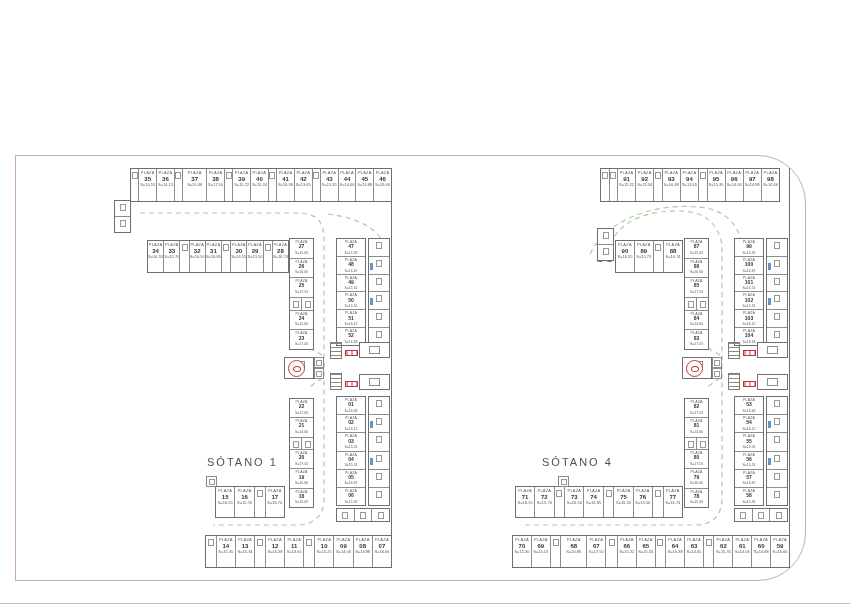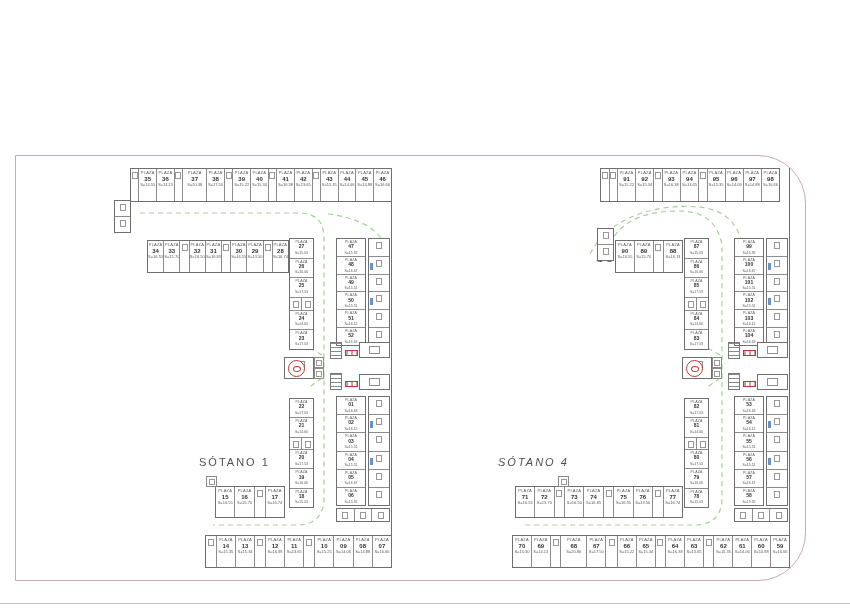--- a/index.html
+++ b/index.html
@@ -49,21 +49,21 @@
   <svg class="lanes" viewBox="0 0 850 614">
     <path d="M140,213 H296 C317,213 324,221 324,240 V498 C324,515 315,525 297,525 H213"></path>
     <path d="M328,214 C362,218 387,232 388,260"></path>
     <path d="M322,355 L308,347 M322,378 L308,388"></path>
     <path d="M610,244 C622,218 650,211 678,211 C704,211 717,222 722,244 V498 C722,515 713,525 695,525 H521"></path>
     <path d="M590,254 C612,212 668,202 706,208 C726,212 738,224 743,246"></path>
     <path d="M720,355 L706,347 M720,378 L706,388"></path>
   </svg>
   <div class="pageline"></div>
 <div class="plan-label" style="left: 148px; top: 252px;">SÓTANO 2</div>
-    <div class="plan-label" style="left: 199px; top: 456px;">SÓTANO 1</div>
+    <div class="plan-label" style="left: 207px; top: 456px;">SÓTANO 1</div>
     <div class="group h" style="left: 130px; top: 168px; width: 262px; height: 34px;">
       <div class="cell u" style="flex: 7 1 0%;">
         <div class="ub"></div>
       </div>
       <div class="cell p" style="flex: 16 1 0%;">
         <span class="pl">PLAZA</span>
         <span class="pn">35</span>
         <span class="ps">S=14.55</span>
       </div>
       <div class="cell p" style="flex: 16 1 0%;">
@@ -454,21 +454,21 @@
     <div class="feat ubox" style="left: 314px; top: 357px; width: 10px; height: 11px;"></div>
     <div class="feat ubox" style="left: 314px; top: 368px; width: 10px; height: 11px;"></div>
     <div class="feat stairs" style="left: 330px; top: 342px; width: 12px; height: 17px;"></div>
     <div class="feat chip" style="left: 345px; top: 350px; width: 13px; height: 6px;"></div>
     <div class="feat room" style="left: 359px; top: 342px; width: 31px; height: 16px;"></div>
     <div class="feat stairs" style="left: 330px; top: 373px; width: 12px; height: 17px;"></div>
     <div class="feat chip" style="left: 345px; top: 381px; width: 13px; height: 6px;"></div>
     <div class="feat room" style="left: 359px; top: 374px; width: 31px; height: 16px;"></div>
     <div class="feat ubox" style="left: 206px; top: 476px; width: 11px; height: 11px;"></div>
     <div class="plan-label" style="left: 596px; top: 252px;">SÓTANO 3</div>
-    <div class="plan-label" style="left: 498px; top: 456px; font-style: italic;">SÓTANO 4</div>
+    <div class="plan-label" style="left: 542px; top: 456px;">SÓTANO 4</div>
     <div class="group h" style="left: 600px; top: 168px; width: 180px; height: 34px;">
       <div class="cell u" style="flex: 7 1 0%;">
         <div class="ub"></div>
       </div>
       <div class="cell u" style="flex: 7 1 0%;">
         <div class="ub"></div>
       </div>
       <div class="cell p" style="flex: 16 1 0%;">
         <span class="pl">PLAZA</span>
         <span class="pn">91</span>

